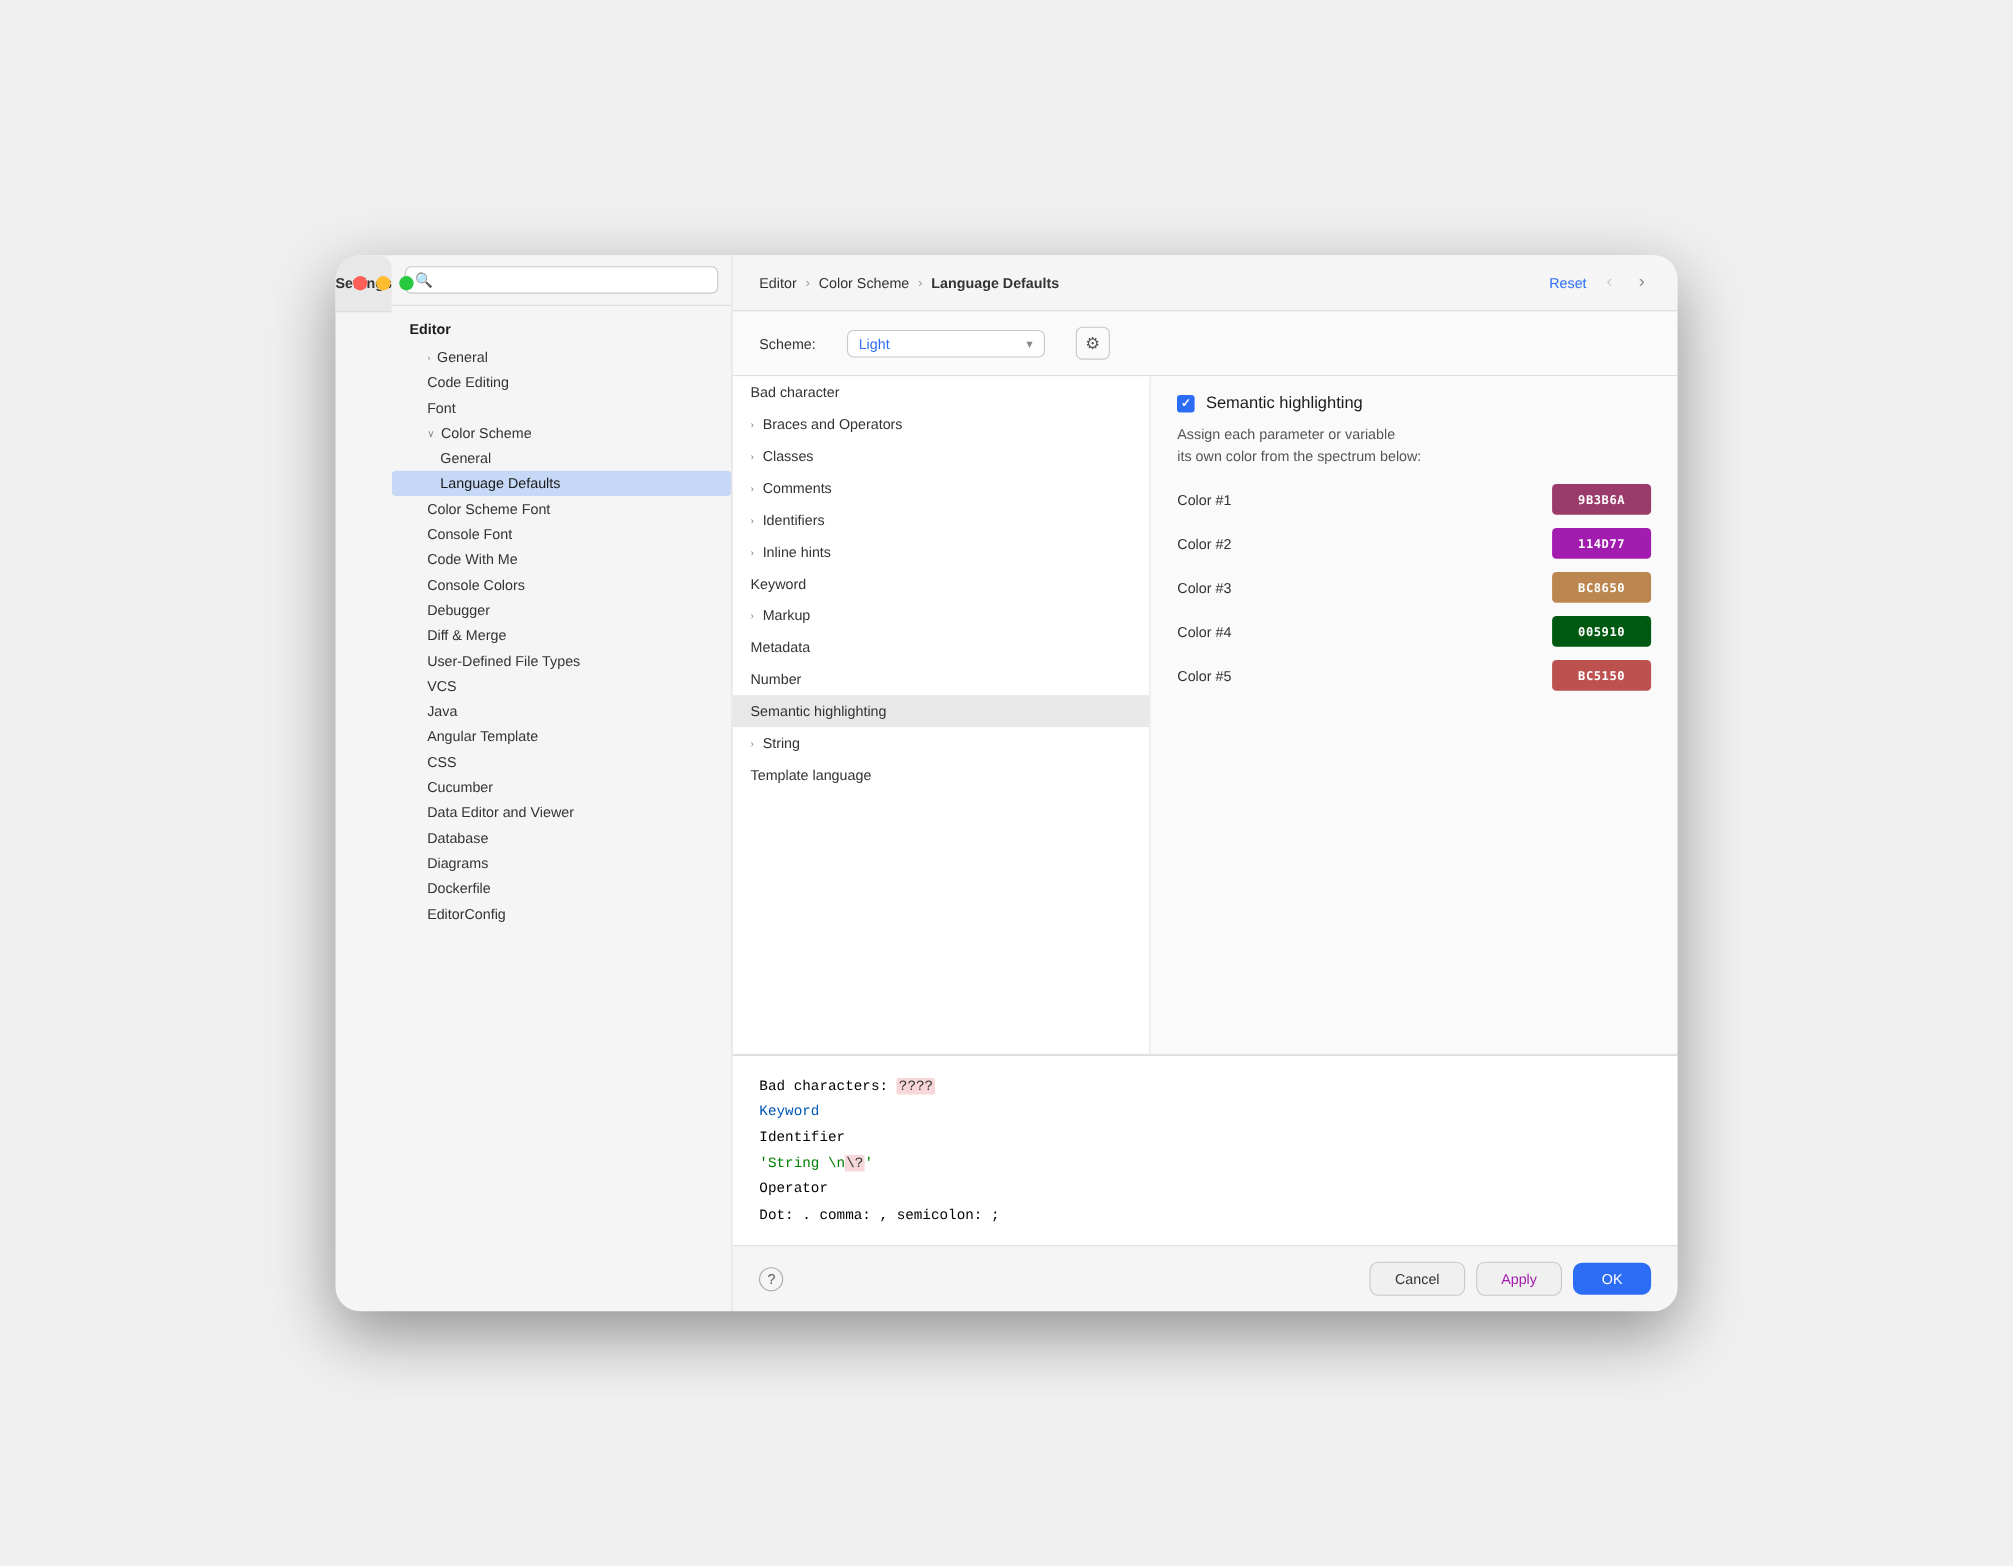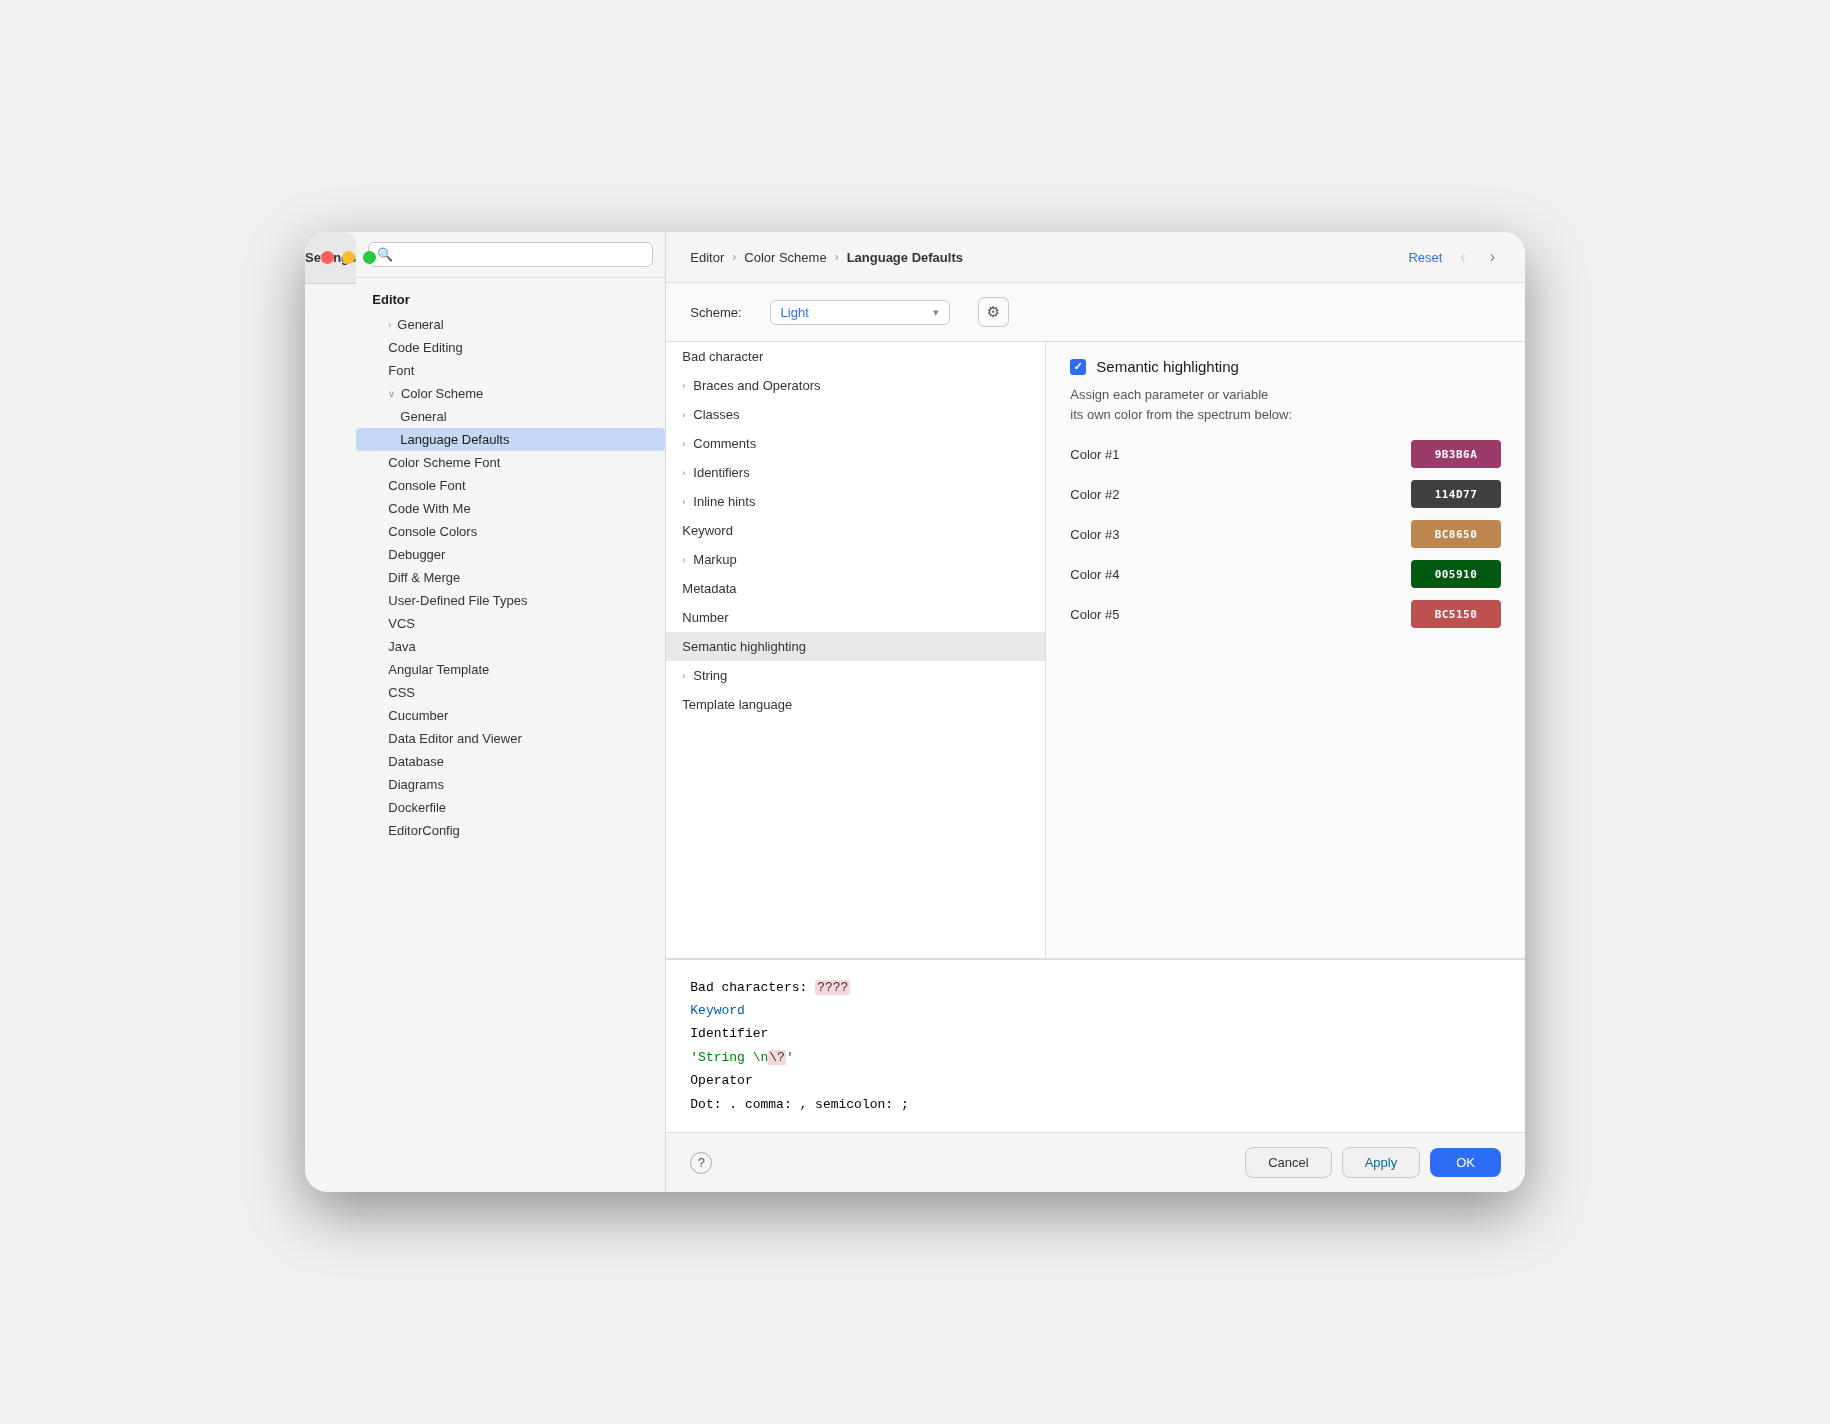--- a/index.html
+++ b/index.html
@@ -340,21 +340,21 @@
       cursor: pointer;
       color: #333;
     }
     .btn-apply {
       padding: 7px 22px;
       border: 1px solid #c8c8c8;
       border-radius: 8px;
       background: #f0f0f0;
       font-size: 13px;
       cursor: pointer;
-      color: #0369a1;
+      color: #a21caf;
     }
     .btn-ok {
       padding: 7px 26px;
       border: none;
       border-radius: 8px;
       background: #2d6df6;
       font-size: 13px;
       cursor: pointer;
       color: #fff;
       font-weight: 500;
@@ -597,21 +597,21 @@
           <div class="semantic-desc">
             Assign each parameter or variable<br>its own color from the spectrum below:
           </div>
 
           <div class="color-row">
             <span class="color-label">Color #1</span>
             <div class="color-swatch" style="background-color: #9B3B6A;">9B3B6A</div>
           </div>
           <div class="color-row">
             <span class="color-label">Color #2</span>
-            <div class="color-swatch" style="background-color: #404040;">114D77</div>
+            <div class="color-swatch" style="background-color: #a21caf;">114D77</div>
           </div>
           <div class="color-row">
             <span class="color-label">Color #3</span>
             <div class="color-swatch" style="background-color: #BC8650;">BC8650</div>
           </div>
           <div class="color-row">
             <span class="color-label">Color #4</span>
             <div class="color-swatch" style="background-color: #005910;">005910</div>
           </div>
           <div class="color-row">

